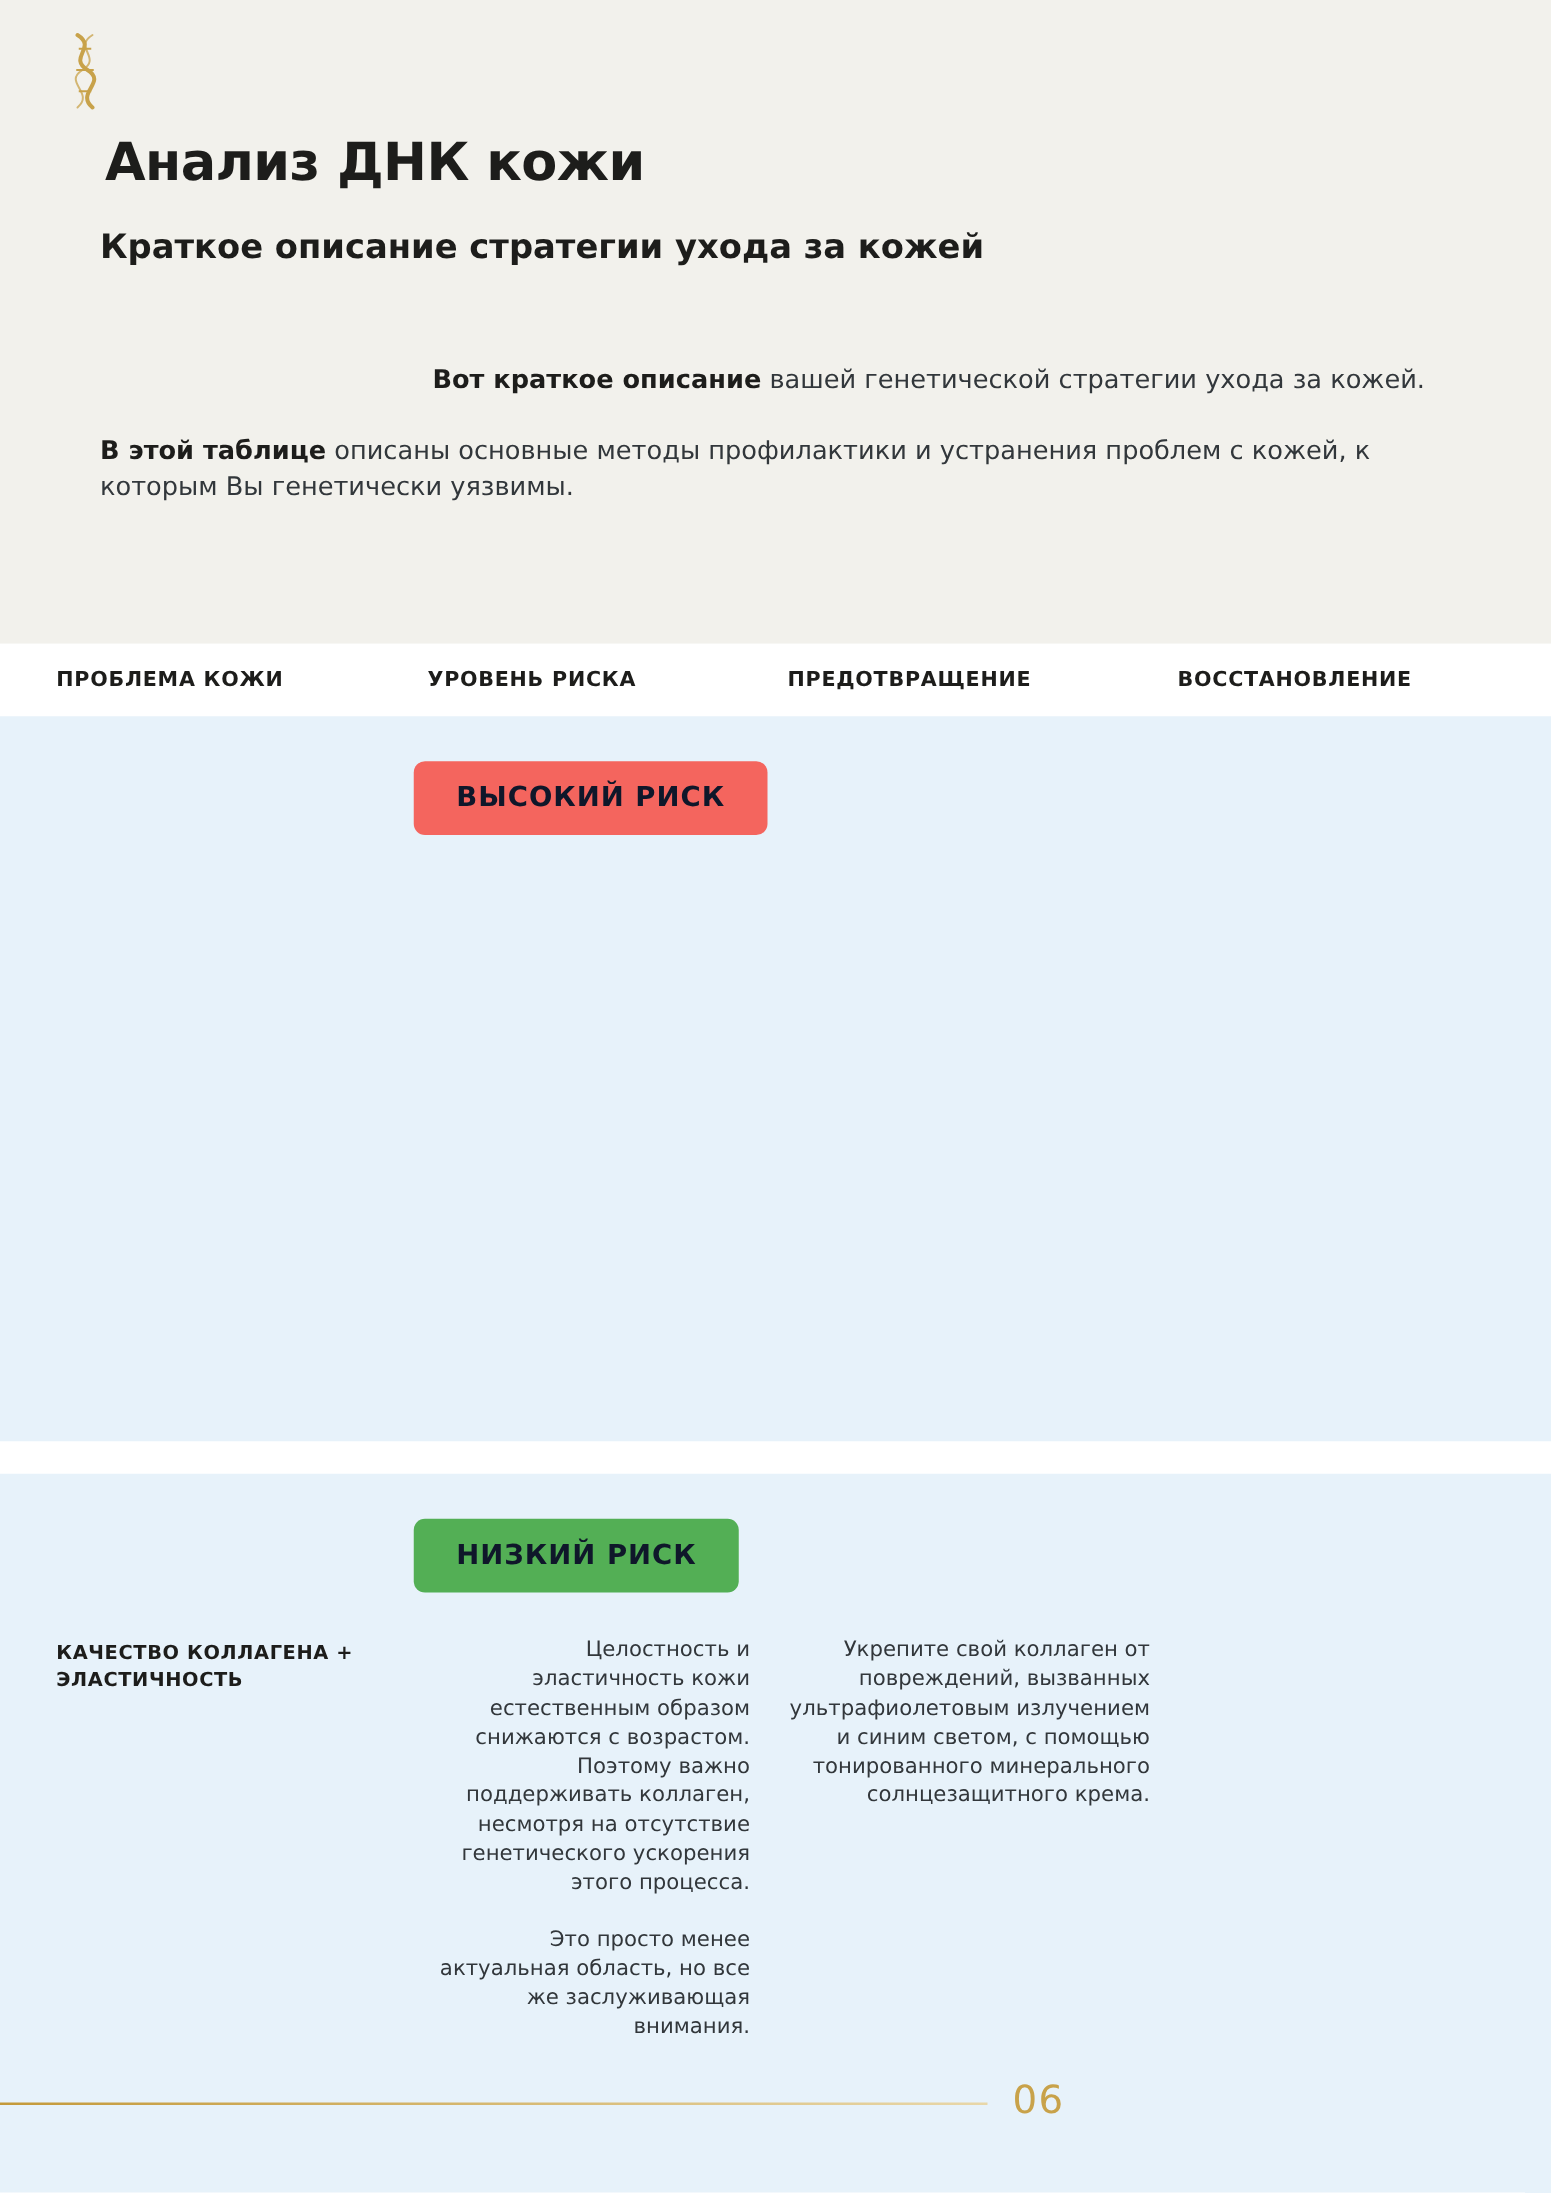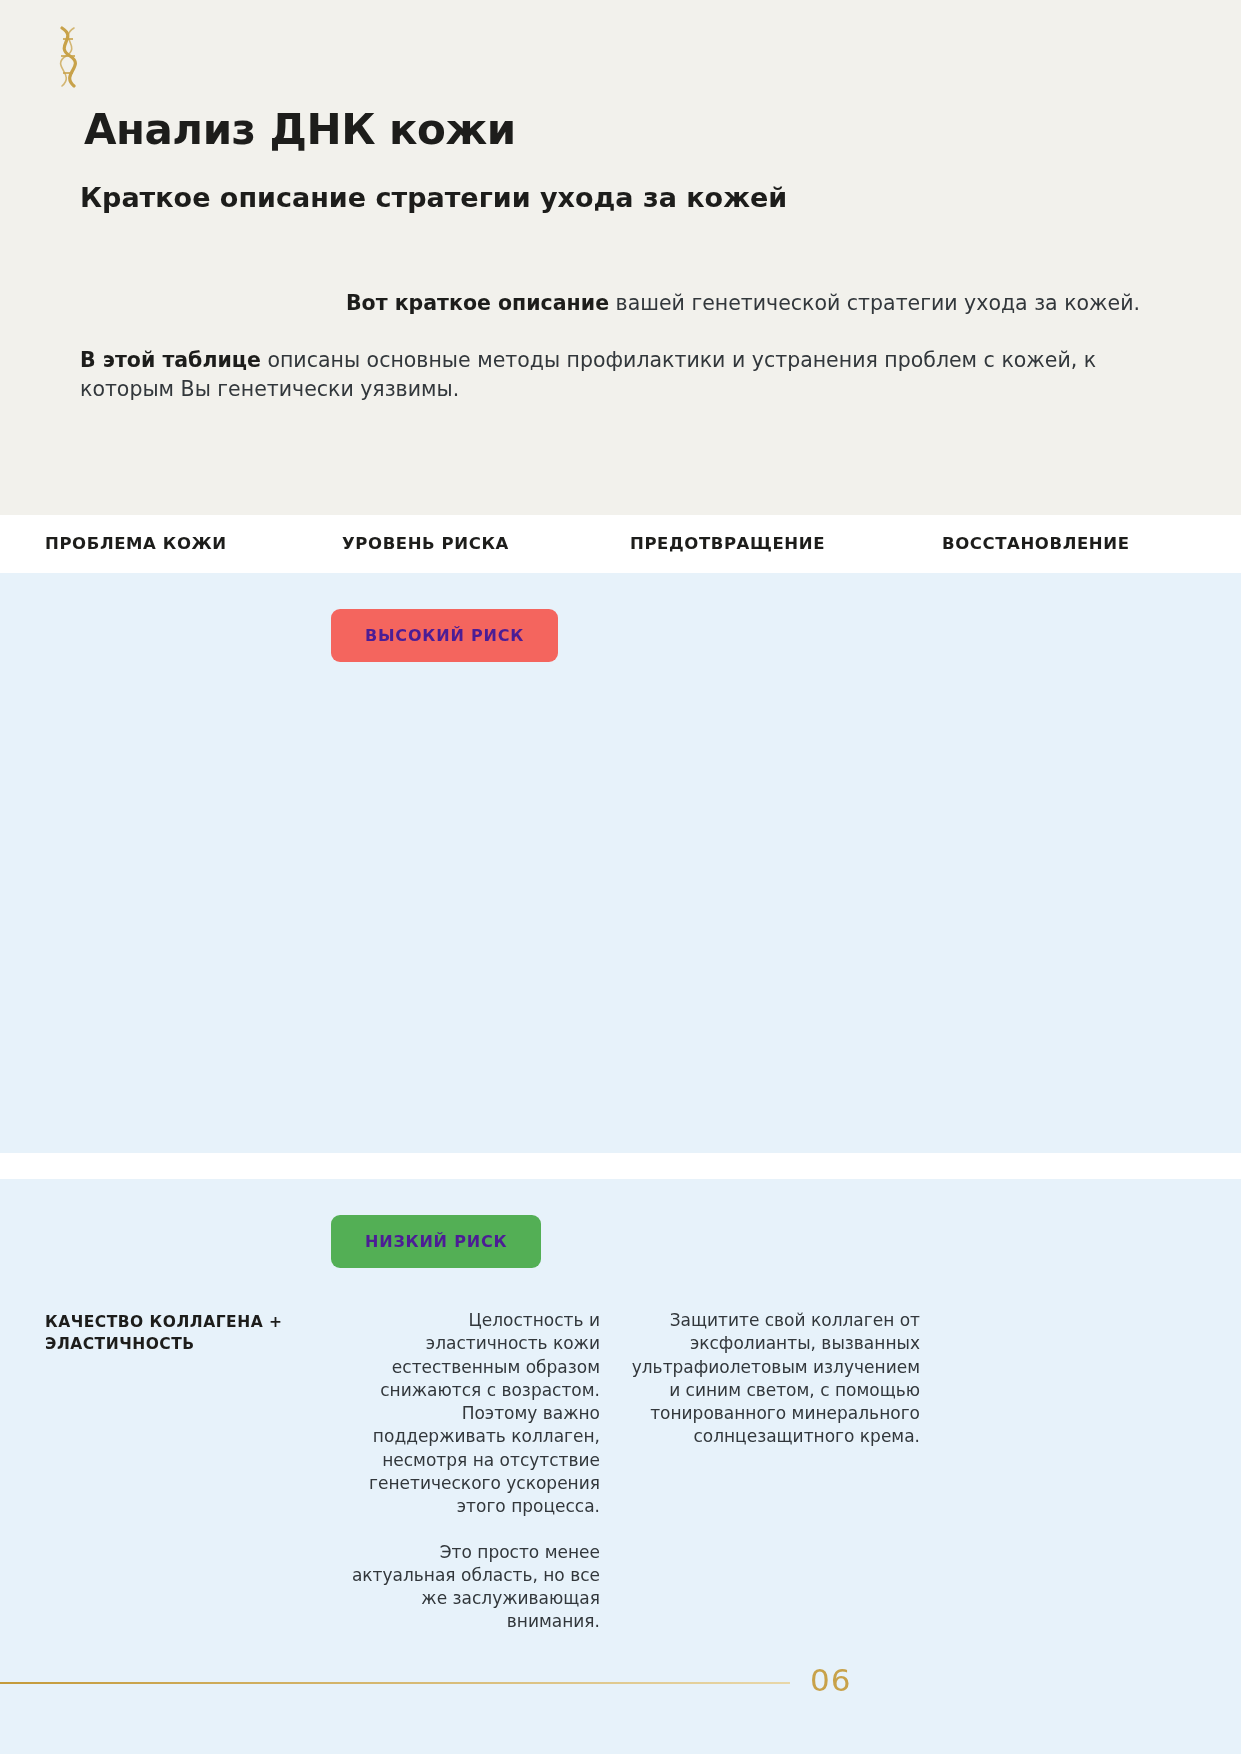--- a/index.html
+++ b/index.html
@@ -97,22 +97,22 @@
     position: relative;
     padding: 0;
   }
   .section-gap {
     height: 26px;
     background: #ffffff;
   }
 
   .badge {
     display: inline-block;
-    color: #4c1d95;
-    font-size: 16px;
+    color: #0f172a;
+    font-size: 22px;
     font-weight: bold;
     letter-spacing: 0.8px;
     padding: 17px 34px;
     border-radius: 9px;
     position: absolute;
   }
   .badge-high { background: #f4655e; left: 331px; top: 36px; }
   .badge-low  { background: #53af55; left: 331px; top: 36px; }
 
   .row-label {
@@ -237,21 +237,21 @@
   <div class="row-label" style="top:132px;">
     <span>КАЧЕСТВО КОЛЛАГЕНА + ЭЛАСТИЧНОСТЬ</span>
   </div>
 
   <div class="cell c2" style="top:130px;">
     <p>Целостность и эластичность кожи естественным образом снижаются с возрастом. Поэтому важно поддерживать коллаген, несмотря на отсутствие генетического ускорения этого процесса.</p>
     <p>Это просто менее актуальная область, но все же заслуживающая внимания.</p>
   </div>
 
   <div class="cell c3" style="top:130px;">
-    <p>Защитите свой коллаген от эксфолианты, вызванных ультрафиолетовым излучением и синим светом, с помощью тонированного минерального солнцезащитного крема.</p>
+    <p>Укрепите свой коллаген от повреждений, вызванных ультрафиолетовым излучением и синим светом, с помощью тонированного минерального солнцезащитного крема.</p>
   </div>
 
   <div class="cell c4" style="top:130px;"></div>
 </div>
 
 <div class="footer">
   <div class="footer-rule"></div>
   <div class="footer-page">06</div>
 </div>
 

